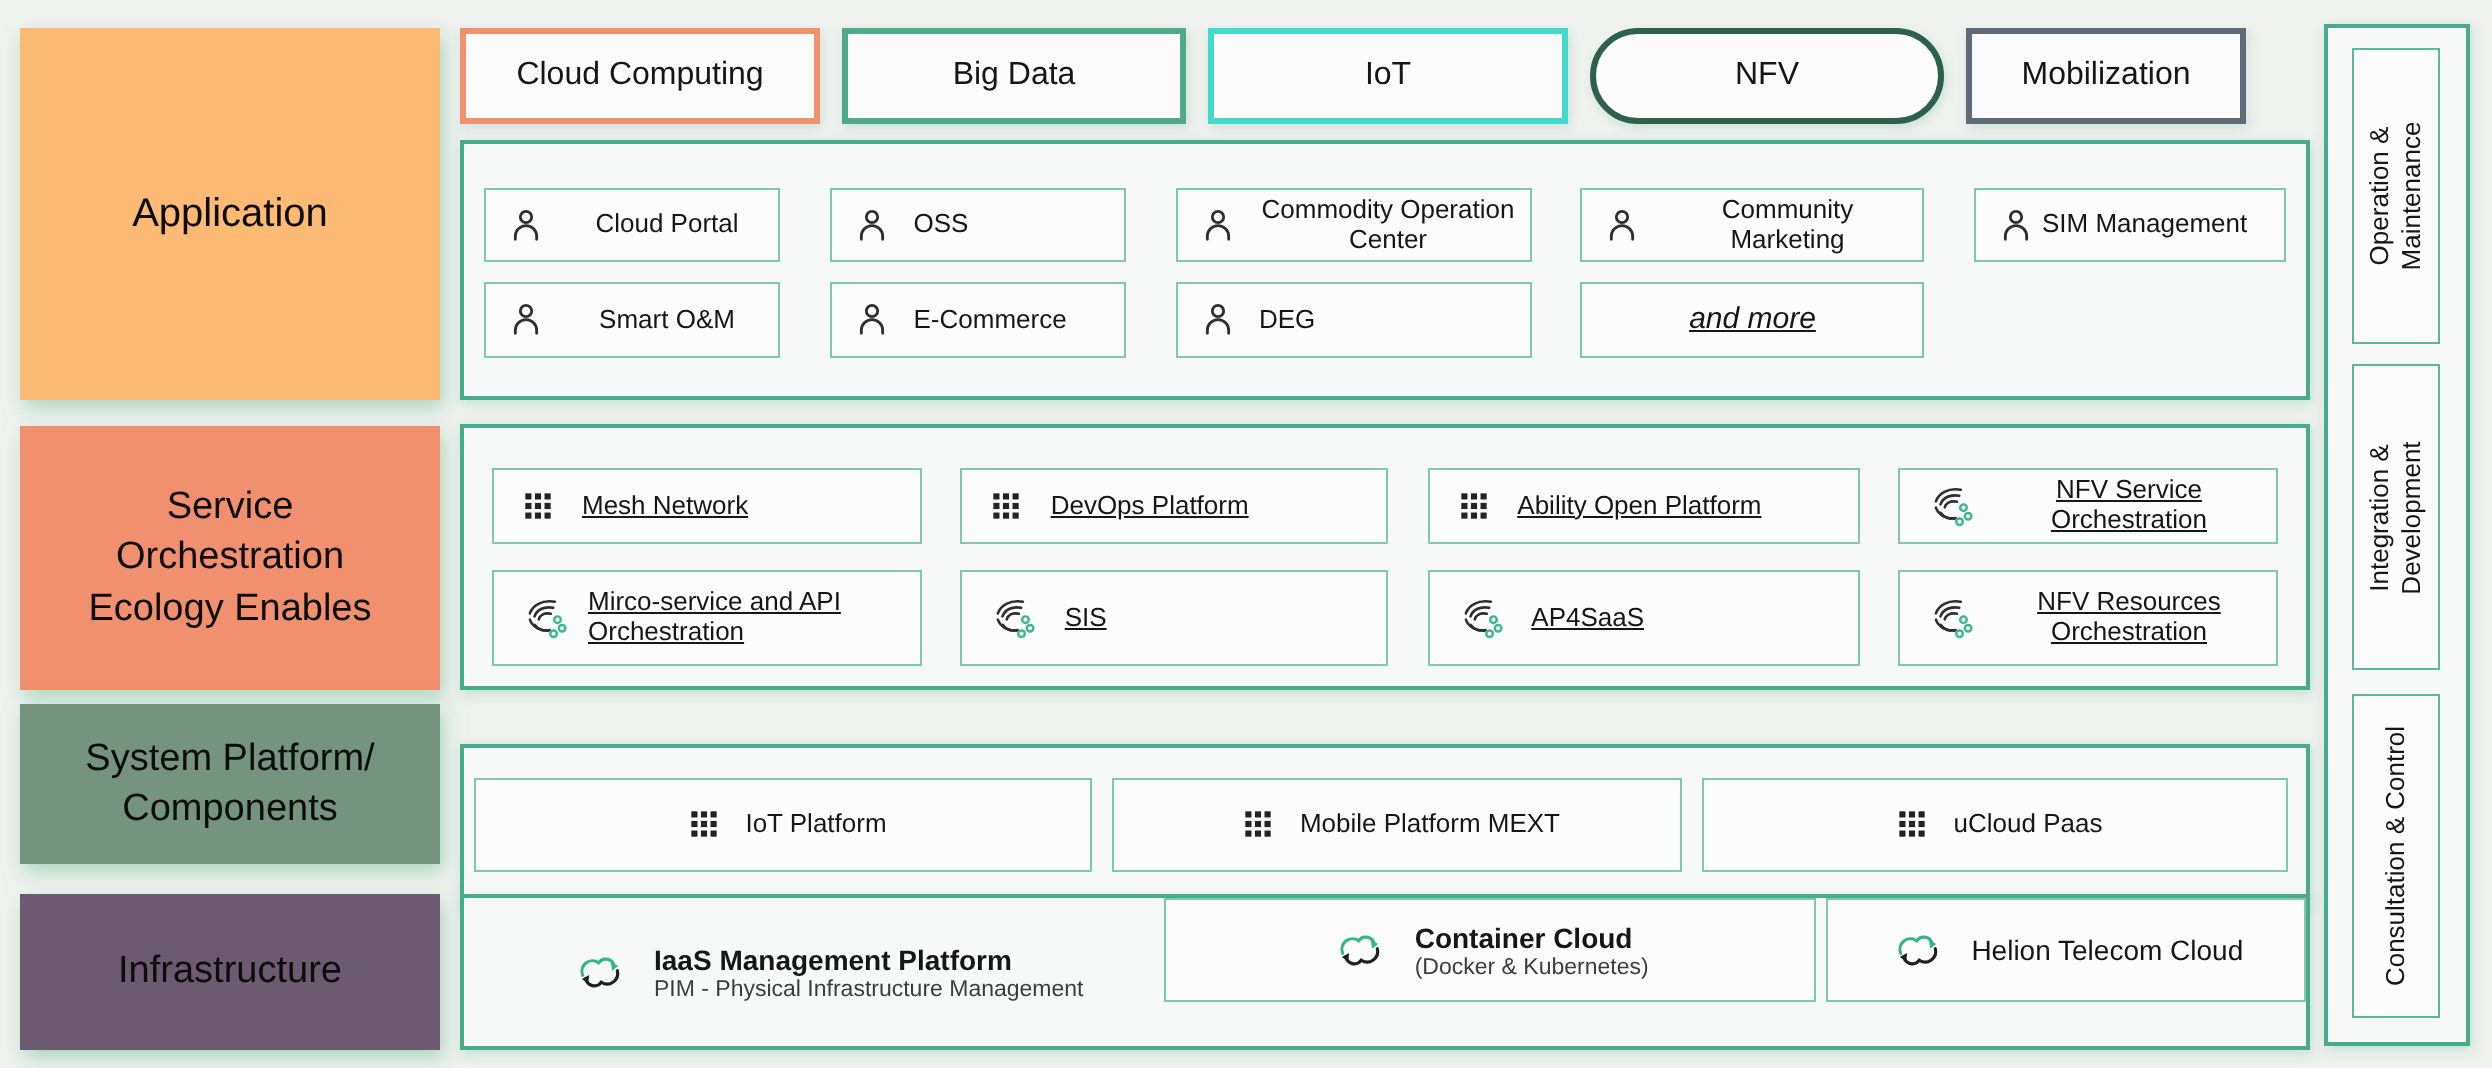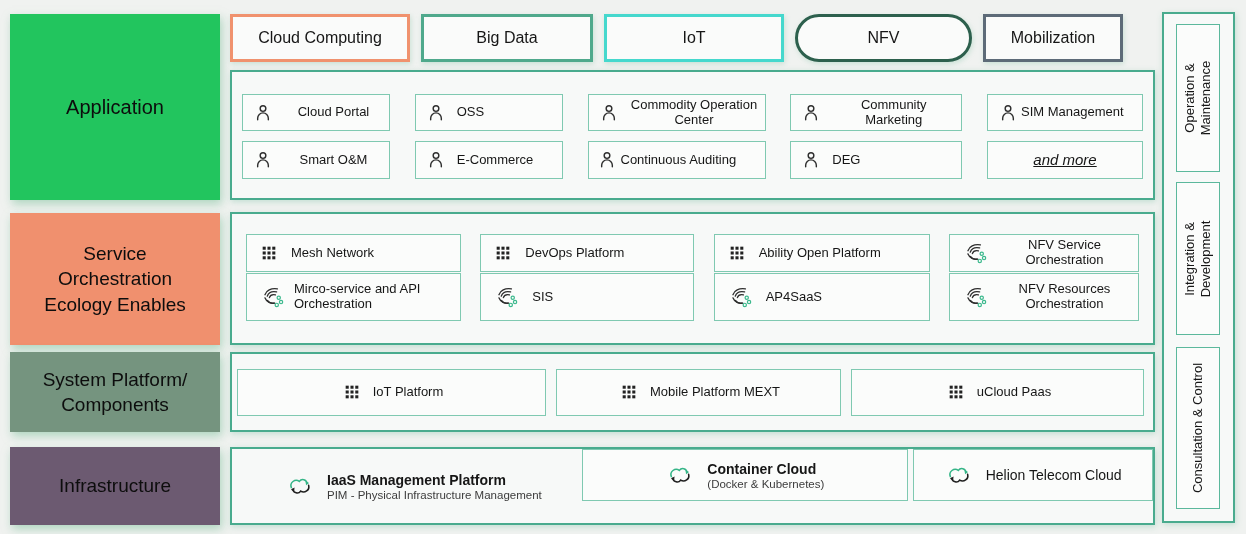--- a/index.html
+++ b/index.html
@@ -40,21 +40,21 @@
   .tab:nth-child(5){width:140px;}
 
   
   .box{
     position:absolute;left:230px;width:925px;box-sizing:border-box;
     border:2px solid #49ab8e;background:#f7f9f8;
     box-shadow:1px 2px 6px rgba(140,200,175,.45);
   }
   .box-app{top:70px;height:130px;}
   .box-orch{top:212px;height:133px;}
-  .box-plat{top:352px;height:80px;}
+  .box-plat{top:372px;height:80px;}
   .box-infra{top:447px;height:78px;}
 
   .it{
     box-sizing:border-box;border:1.5px solid #7fc9b1;background:#fbfcfb;
     display:flex;align-items:center;font-size:13px;line-height:1.15;
     padding:0 6px 0 10px;gap:11px;
   }
   .it .ic{flex:0 0 auto;}
   .t-center{text-align:center;}
   .t-grow{flex:1 1 auto;}
@@ -64,22 +64,23 @@
     display:grid;grid-template-columns:148px 148px 178px 172px 156px;
     grid-template-rows:37px 38px;row-gap:10px;justify-content:space-between;
     padding:22px 10px 0;
   }
   .more{justify-content:center;padding:0;}
   .more .lbl{font-style:italic;text-decoration:underline;font-size:15px;}
 
   
   .grid-orch{
     display:grid;grid-template-columns:215px 214px 216px 190px;
-    grid-template-rows:38px 48px;row-gap:1px;justify-content:space-between;
+    grid-template-rows:38px 48px;row-gap:13px;justify-content:space-between;
     padding:20px 14px 17px;
+    text-decoration:underline;
   }
   .grid-orch .it{padding-left:14px;gap:14px;}
 
   
   .row-plat{display:flex;align-items:center;height:100%;padding:0 5px;gap:10px;box-sizing:border-box;}
   .row-plat .it{justify-content:center;height:47px;gap:13px;}
   .row-plat .it:nth-child(1){width:309px;}
   .row-plat .it:nth-child(2){width:285px;}
   .row-plat .it:nth-child(3){width:293px;}
 
@@ -161,21 +162,21 @@
       <path d="M6.5 15 A6.4 6.4 0 0 1 16.2 7.4 A5.2 5.2 0 0 1 25.6 9.6" fill="none" stroke="#35b587" stroke-width="1.9" stroke-linecap="round"></path>
       <polygon points="28,9.4 23.6,6.8 24.4,12.2" fill="#35b587"></polygon>
       <path d="M27.5 12.2 A6.4 6.4 0 0 1 17.8 19.2 A5.2 5.2 0 0 1 8.4 17" fill="none" stroke="#1f1f1f" stroke-width="1.9" stroke-linecap="round"></path>
       <polygon points="6,17.2 10.4,14.8 9.8,20.2" fill="#1f1f1f"></polygon>
     </symbol>
   </defs>
 </svg>
 
 <div class="stage">
 
-  <div class="layer layer-app" style="background: #22c55e;">
+  <div class="layer layer-app" style="background: #fdba74;">
     <span class="lbl">Application</span>
   </div>
   <div class="layer layer-svc" style="background: rgb(240, 144, 110);">
     <span class="lbl">Service Orchestration Ecology Enables</span>
   </div>
   <div class="layer layer-plat" style="background: rgb(117, 148, 127);">
     <span class="lbl">System Platform/ Components</span>
   </div>
   <div class="layer layer-infra" style="background: rgb(108, 90, 113);">
     <span class="lbl">Infrastructure</span>
@@ -235,26 +236,20 @@
         <svg class="ic ic-user">
             <use href="#i-user"></use>
           </svg>
         <span class="lbl t-grow t-center">Smart O&amp;M</span>
       </div>
       <div class="it">
         <svg class="ic ic-user">
             <use href="#i-user"></use>
           </svg>
         <span class="lbl">E-Commerce</span>
-      </div>
-      <div class="it" style="gap:4px;padding-left:8px;">
-        <svg class="ic ic-user">
-            <use href="#i-user"></use>
-          </svg>
-        <span class="lbl">Continuous Auditing</span>
       </div>
       <div class="it">
         <svg class="ic ic-user">
             <use href="#i-user"></use>
           </svg>
         <span class="lbl">DEG</span>
       </div>
       <div class="it more">
         <span class="lbl">and more</span>
       </div>

